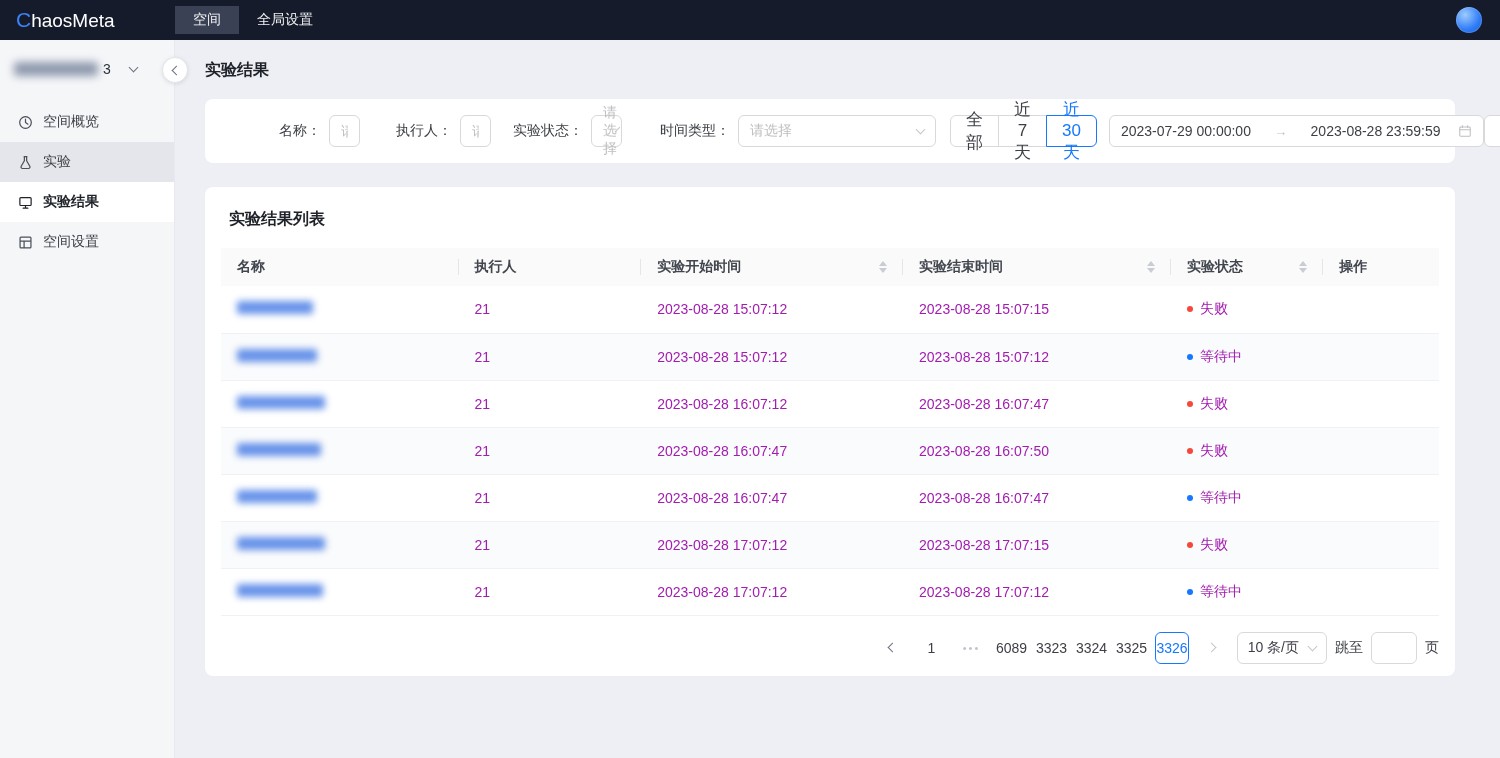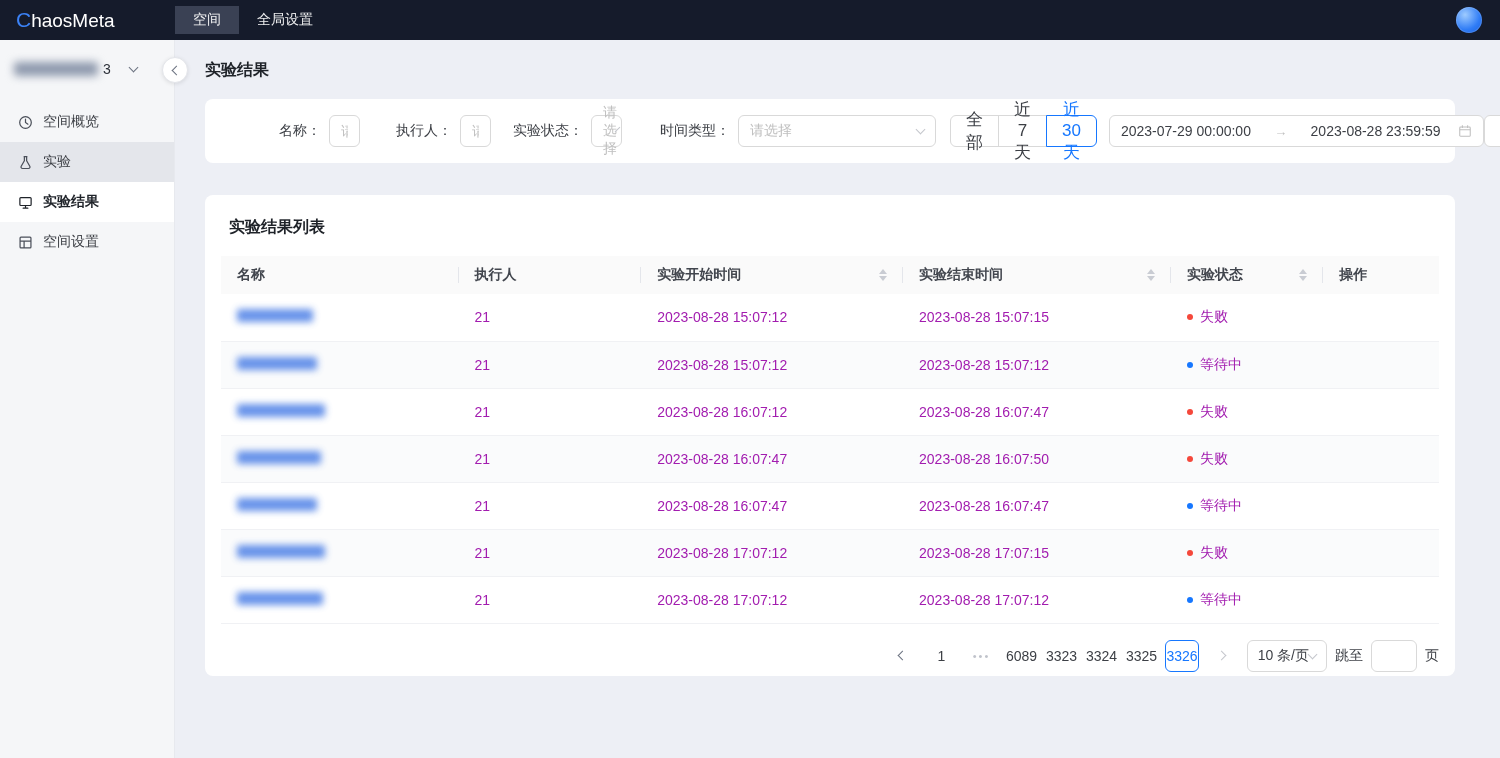--- a/index.html
+++ b/index.html
@@ -57,21 +57,21 @@
   .gbtn.first{border-radius:6px 0 0 6px;margin-left:0}
   .gbtn.last{border-radius:0 6px 6px 0}
   .gbtn.active{color:#1677ff;border-color:#1677ff;position:relative;z-index:2}
   .date-range{width:375px;margin-left:12px;justify-content:space-between;flex:0 0 auto;cursor:pointer}
   .date-range .arrow{color:#bfbfbf;padding:0 6px;font-size:13px}
   .f-actions{margin-left:auto;display:flex;gap:20px}
   .btn{height:32px;padding:0 15px;border-radius:6px;border:1px solid #d9d9d9;background:#fff;font-size:14px;display:flex;align-items:center;cursor:pointer;color:#3c3f45}
   .btn.primary{background:#1677ff;border-color:#1677ff;color:#fff}
 
   
-  .table-card{margin-top:32px;padding:16px 16px 4px}
+  .table-card{margin-top:24px;padding:16px 16px 12px}
   .table-title{font-size:16px;font-weight:700;color:#1f2329;margin:6px 8px 18px}
   table{width:100%;border-collapse:collapse;table-layout:fixed}
   thead th{background:#fafafa;height:38px;font-weight:600;color:#42464e;text-align:left;padding:0 16px;position:relative;font-size:14px}
   thead th:not(:last-child)::after{content:"";position:absolute;right:0;top:11px;height:16px;width:1px;background:#e4e6eb}
   .th-inner{display:flex;align-items:center;justify-content:space-between}
   .sorter{display:inline-flex;flex-direction:column;gap:2px;cursor:pointer;margin-left:8px}
   .sorter i{width:0;height:0;border-left:4px solid transparent;border-right:4px solid transparent;display:block}
   .sorter .up{border-bottom:5px solid #c9ccd3}
   .sorter .dn{border-top:5px solid #c9ccd3}
   tbody td{height:47px;padding:0 16px;border-bottom:1px solid #f0f1f4;font-size:14px;color:#a21caf}
@@ -86,21 +86,21 @@
   .dot{width:6px;height:6px;border-radius:50%;flex:0 0 auto}
   .dot.fail{background:#f5483b}
   .dot.waiting{background:#1677ff}
 
   
   .pagination{display:flex;align-items:center;justify-content:flex-end;gap:8px;margin-top:16px;font-size:14px;color:#3c3f45}
   .pg-item,.pg-nav{min-width:32px;height:32px;display:flex;align-items:center;justify-content:center;border-radius:6px;cursor:pointer}
   .pg-item.active{border:1px solid #1677ff;color:#1677ff}
   .pg-item.dots{color:#c0c3cb;letter-spacing:2px;font-size:11px}
   .pg-nav.disabled .chev{border-color:#c4c6cc}
-  .size-select{height:32px;border:1px solid #d9d9d9;border-radius:6px;padding:0 10px;display:flex;align-items:center;cursor:pointer}
+  .size-select{height:32px;border:1px solid #d9d9d9;border-radius:6px;padding:0 10px;display:flex;align-items:center;gap:10px;cursor:pointer}
   .jump{display:flex;align-items:center;gap:8px}
   .jump-input{width:46px;height:32px;border:1px solid #d9d9d9;border-radius:6px;outline:none;padding:0 8px;font-size:14px}
   svg{fill:none}
 </style>
 </head>
 <body>
 
 <header class="topbar">
   <div class="logo"><span class="c">C</span><span>haosMeta</span></div>
   <div class="top-tab active">

